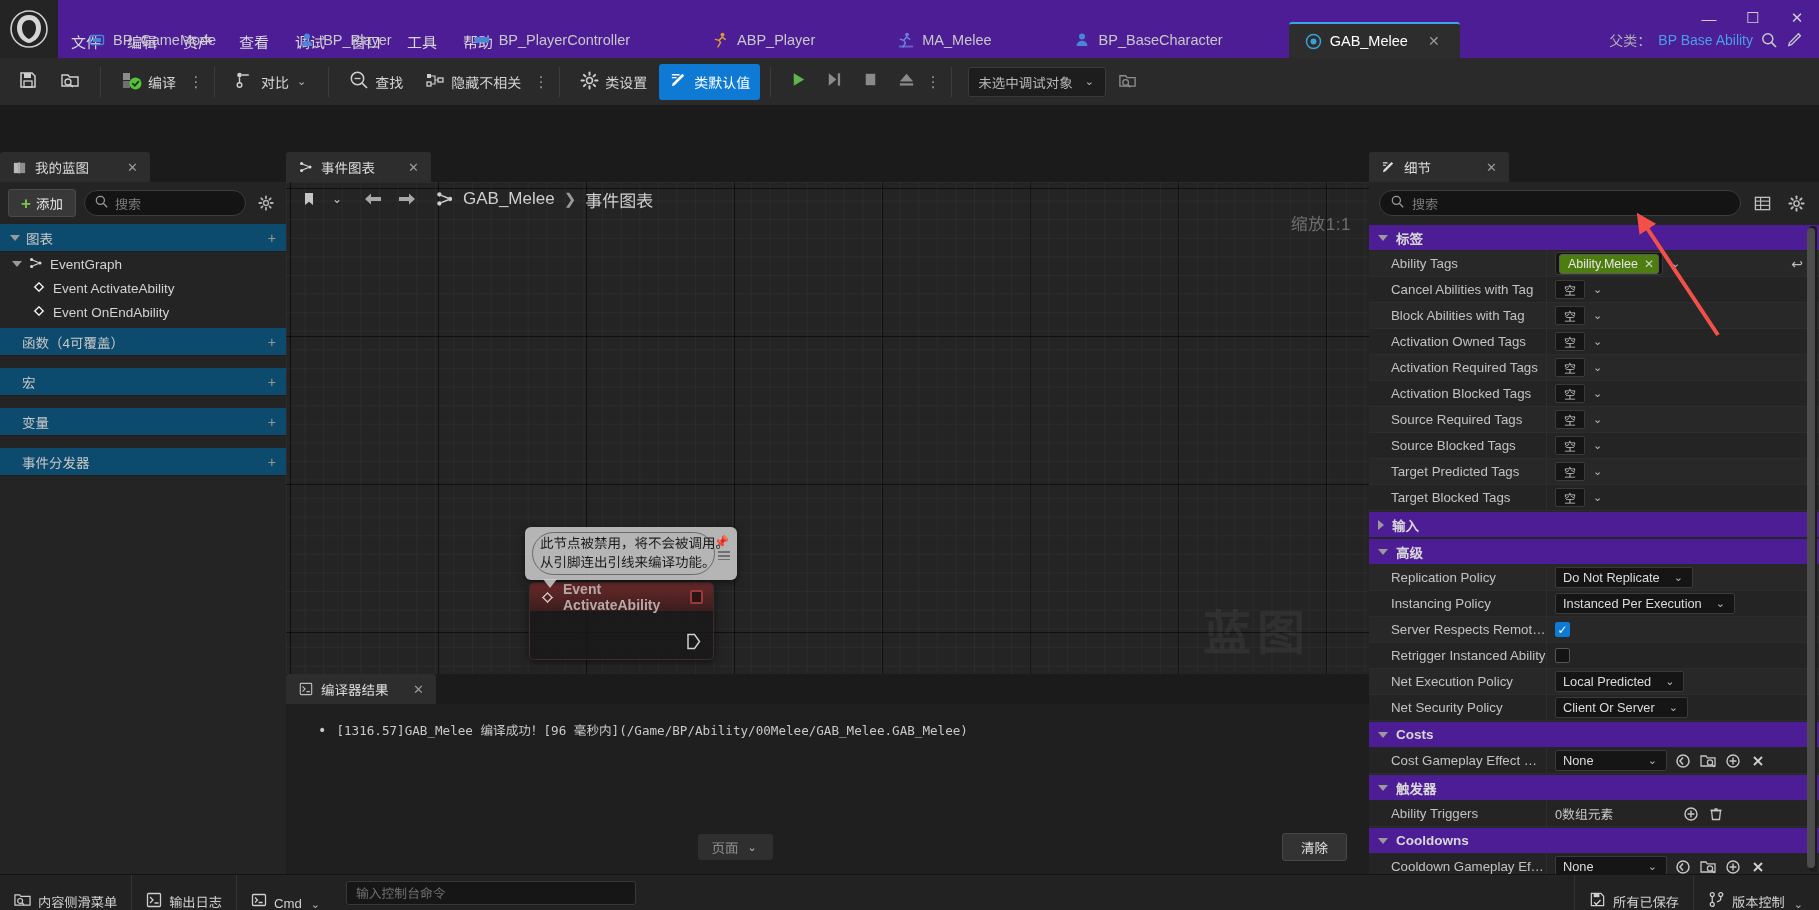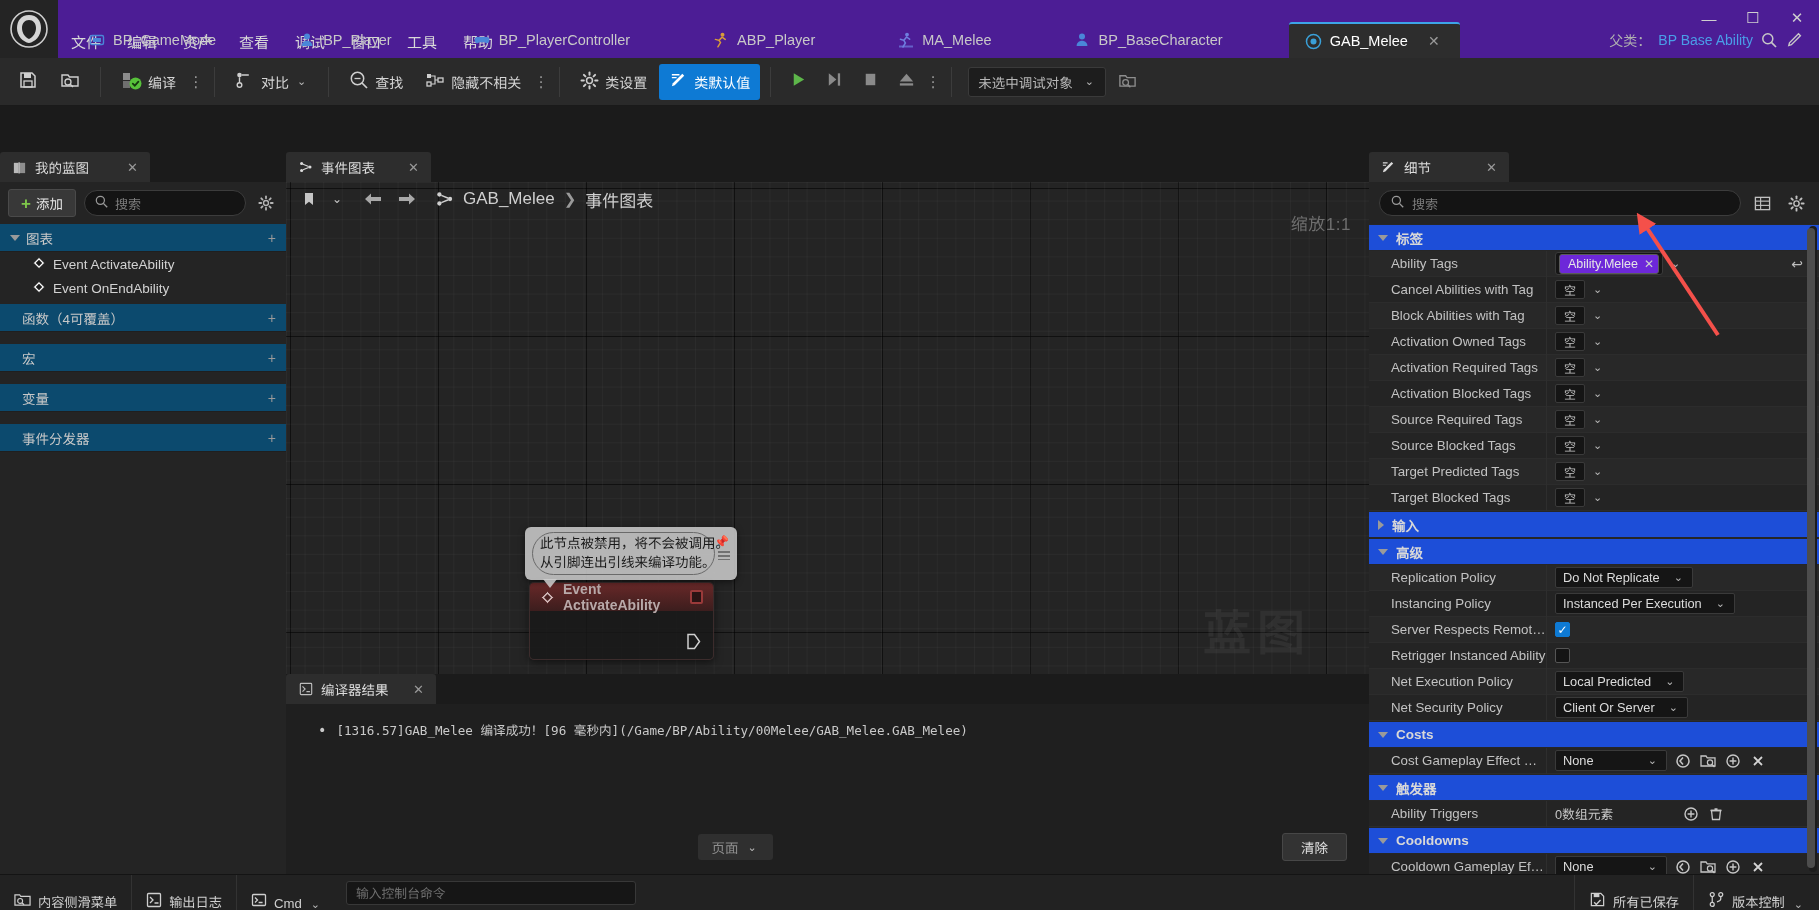--- a/index.html
+++ b/index.html
@@ -209,37 +209,37 @@
   .det-search {
     flex:1; height: 26px; background:#141414; border:1px solid #3c3c3c; border-radius: 13px;
     display:flex; align-items:center; gap: 8px; padding: 0 11px; font-size: 13px; color:#7d7d7d;
   }
   .det-ico { width: 26px; height: 26px; display:flex; align-items:center; justify-content:center; color:#c0c0c0; }
   .det-scroll { flex:1; overflow:hidden; position:relative; }
   .det-track { position:absolute; right: 2px; top: 2px; bottom: 2px; width: 8px; background:#1c1c1c; border-radius:4px;}
   .det-thumb { position:absolute; right: 2px; top: 2px; width: 8px; height: 640px; background:#4d4d4d; border-radius:4px; }
   .cat-row {
     height: 27px; display:flex; align-items:center; gap: 8px; padding-left: 9px;
-    background:#1d4ed8; font-size: 13.5px; color:#d8d8d8; font-weight:600;
+    background:#4c1d95; font-size: 13.5px; color:#d8d8d8; font-weight:600;
     border-top:1px solid #262626; border-bottom:1px solid #262626;
   }
   .prop-row {
     height: 26px; display:flex; align-items:center; font-size: 13.3px; color:#c4c4c4;
     border-bottom: 1px solid #2c2c2c; background:#282828;
   }
   .prop-row:nth-child(even) { background:#242424; }
   .prop-name { width: 178px; flex: 0 0 178px; padding-left: 22px; color:#c2c2c2;
     overflow:hidden; white-space:nowrap; text-overflow:ellipsis; border-right:1px solid #2e2e2e; line-height:26px;}
   .prop-val { flex:1; display:flex; align-items:center; gap: 6px; padding-left: 8px; min-width:0; }
   .tag-empty {
     height: 19px; min-width: 28px; padding: 0 8px; background:#151515; border:1px solid #3a3a3a; border-radius:2px;
     display:flex; align-items:center; justify-content:center; font-size: 12px; color:#c0c0c0;
   }
   .tag-chip {
-    height: 20px; padding: 0 4px 0 8px; background:#6d28d9; border:1px solid #5b5b5b; border-radius:3px;
+    height: 20px; padding: 0 4px 0 8px; background:#4d7c0f; border:1px solid #5b5b5b; border-radius:3px;
     display:flex; align-items:center; gap: 6px; font-size: 12.5px; color:#e6e6e6;
   }
   .tag-chip .chip-x { color:#cfcfcf; font-size: 12px; }
   .tag-wrap { height: 23px; background:#151515; border:1px solid #3a3a3a; border-radius:3px; display:flex; align-items:center; padding: 0 3px;}
   .caret { color:#b9b9b9; font-size: 11px; padding: 0 2px; }
   .combo {
     height: 21px; background:#151515; border:1px solid #3a3a3a; border-radius:2px;
     display:flex; align-items:center; justify-content:space-between; gap: 12px; padding: 0 7px;
     font-size: 12.8px; color:#dcdcdc; min-width: 104px;
   }
@@ -586,20 +586,32 @@
               </svg>
           </div>
         </div>
 
         <div class="mb-list">
 
           <div class="mb-section">
             <span class="tri down"></span>
             <span>图表</span>
             <span class="sec-plus">+</span>
+          </div>
+          <div class="mb-row" style="padding-left:12px;">
+            <span class="tri down"></span>
+            <span>
+              <svg width="14" height="14" viewBox="0 0 16 16">
+                  <circle cx="3" cy="4" r="1.8" fill="#dcdcdc"></circle>
+                  <circle cx="3" cy="12" r="1.8" fill="#dcdcdc"></circle>
+                  <circle cx="12.5" cy="8" r="1.8" fill="#dcdcdc"></circle>
+                  <path d="M4.6 4.8l6.4 2.5M4.6 11.2l6.4-2.5" stroke="#dcdcdc" stroke-width="1.2"></path>
+                </svg>
+            </span>
+            <span>EventGraph</span>
           </div>
           <div class="mb-row indent1">
             <span>
               <svg width="14" height="14" viewBox="0 0 16 16">
                   <path d="M8 1.6l6.4 6.4L8 14.4 1.6 8z" fill="#ffffff" stroke="#1a1a1a" stroke-width="1"></path>
                   <path d="M8 4.3L11.7 8 8 11.7 4.3 8z" fill="#1a1a1a"></path>
                 </svg>
             </span>
             <span>Event ActivateAbility</span>
           </div>

